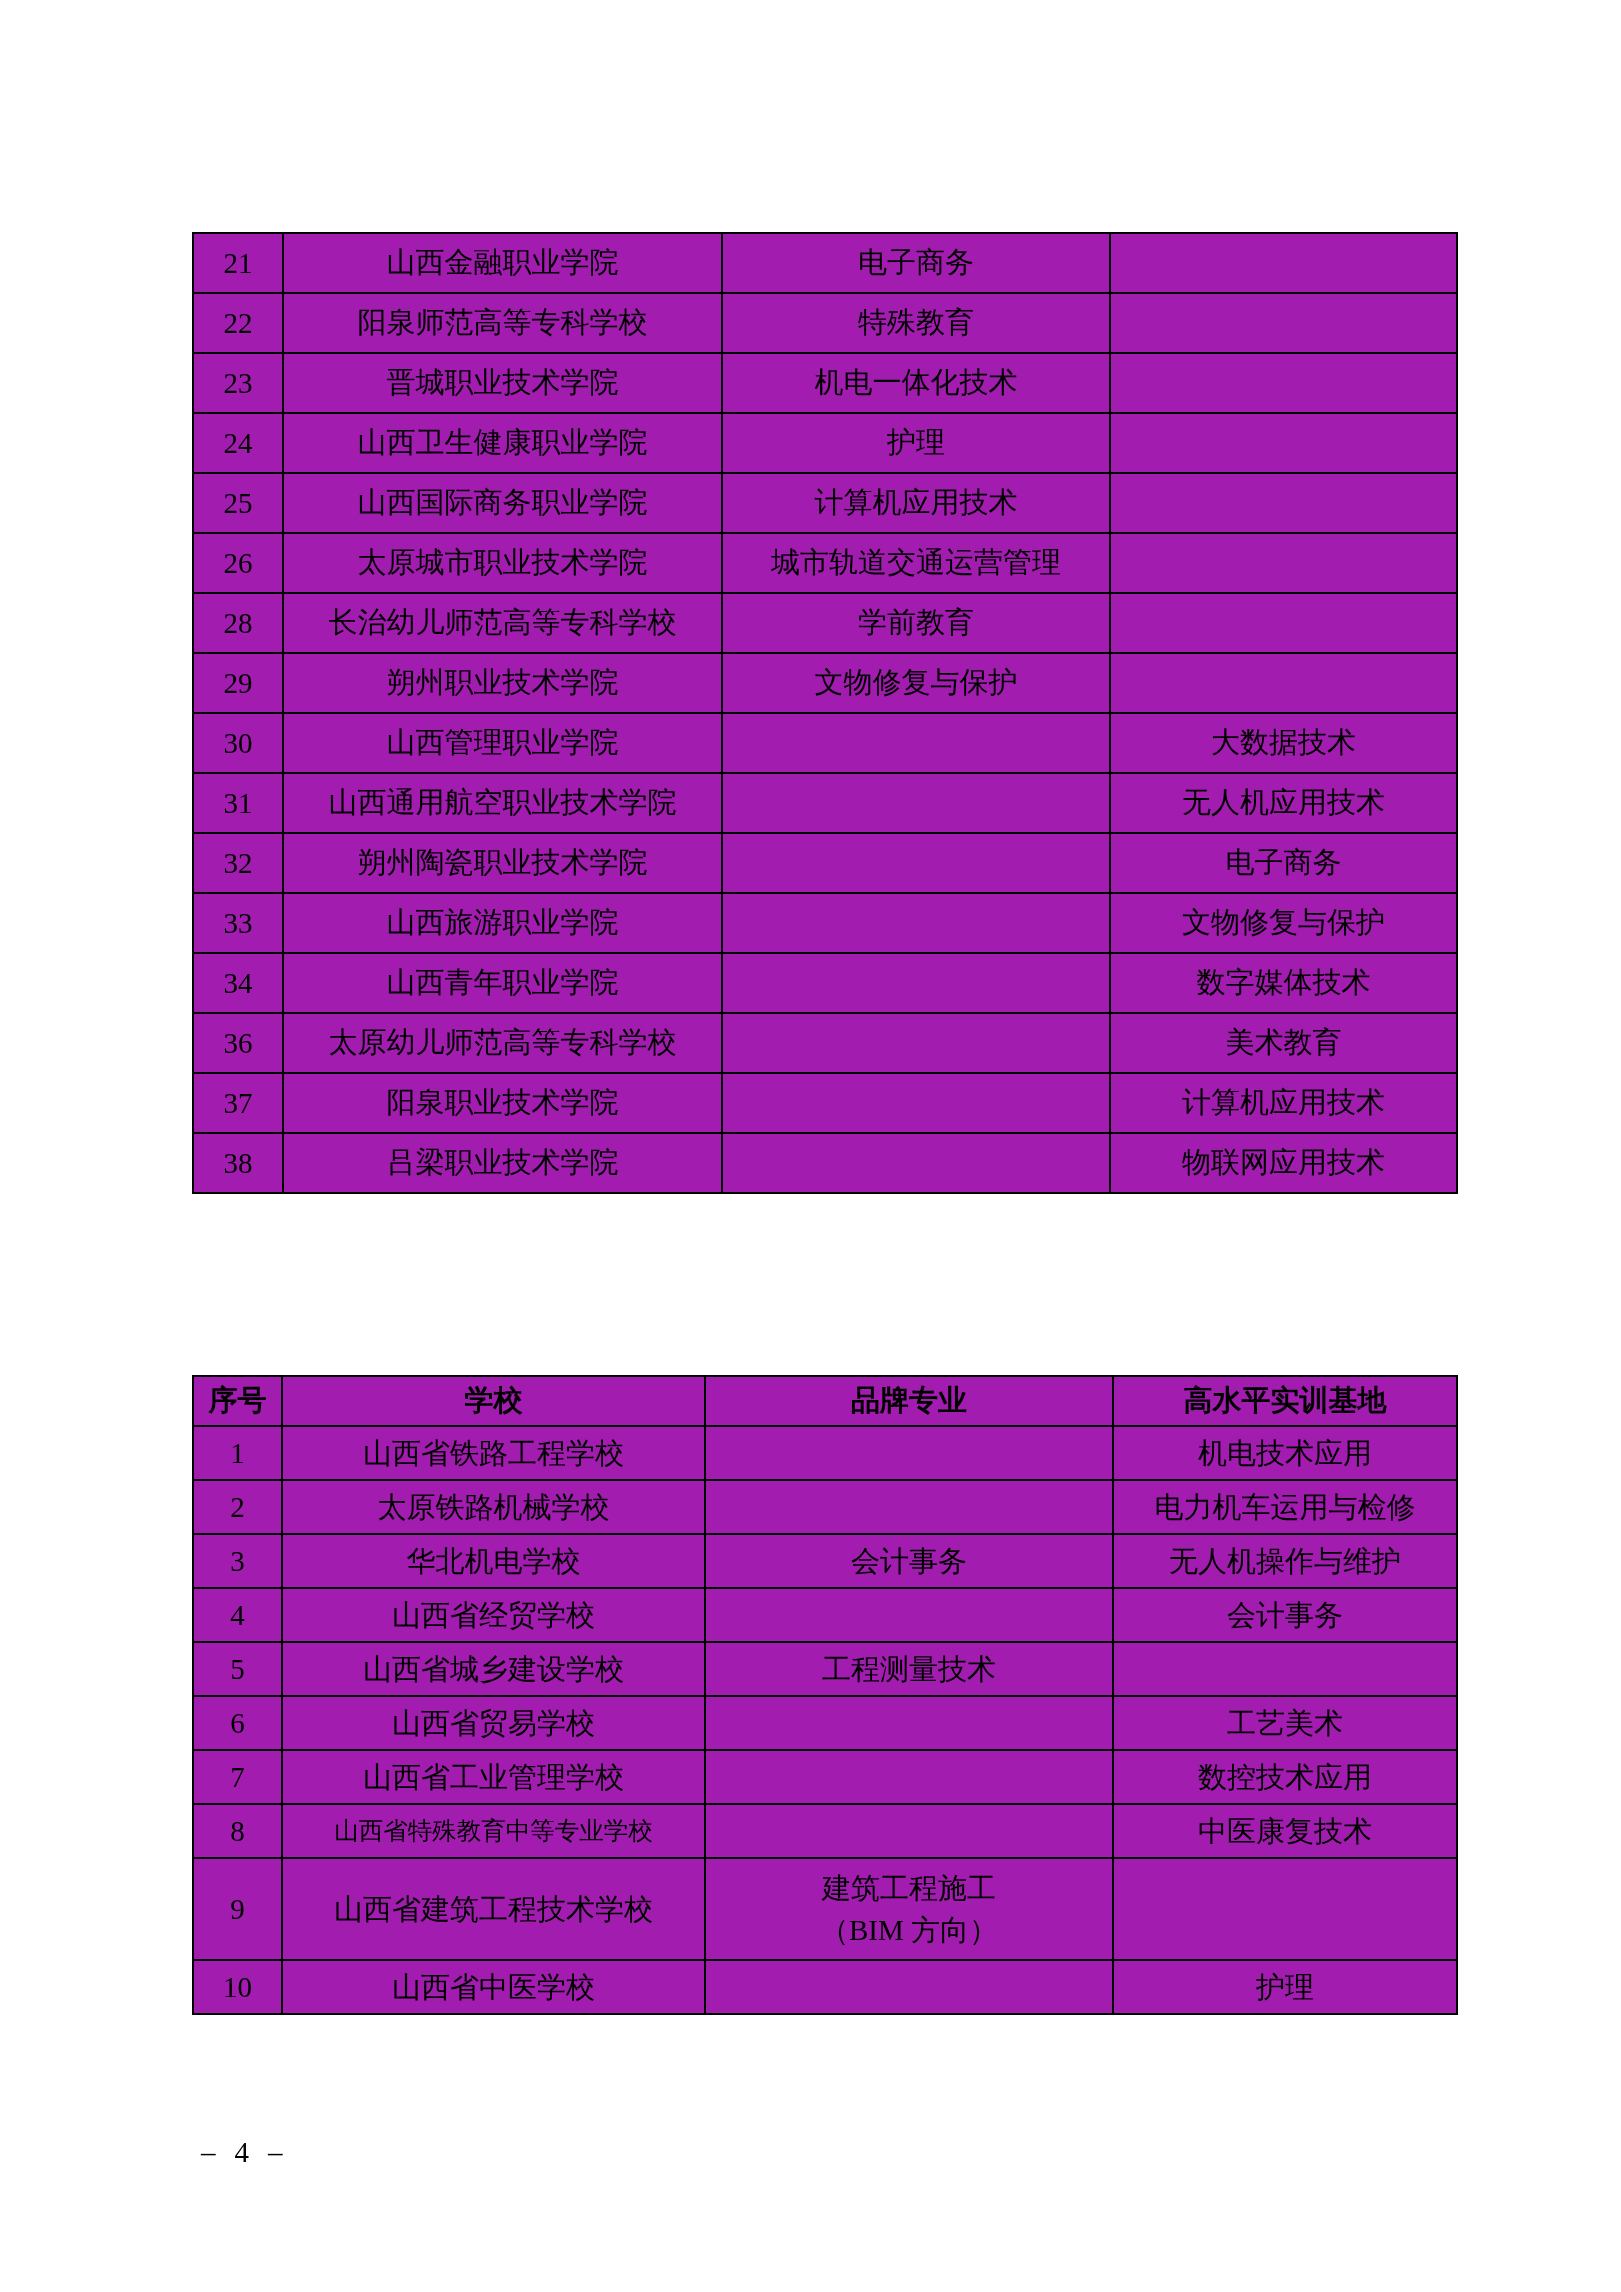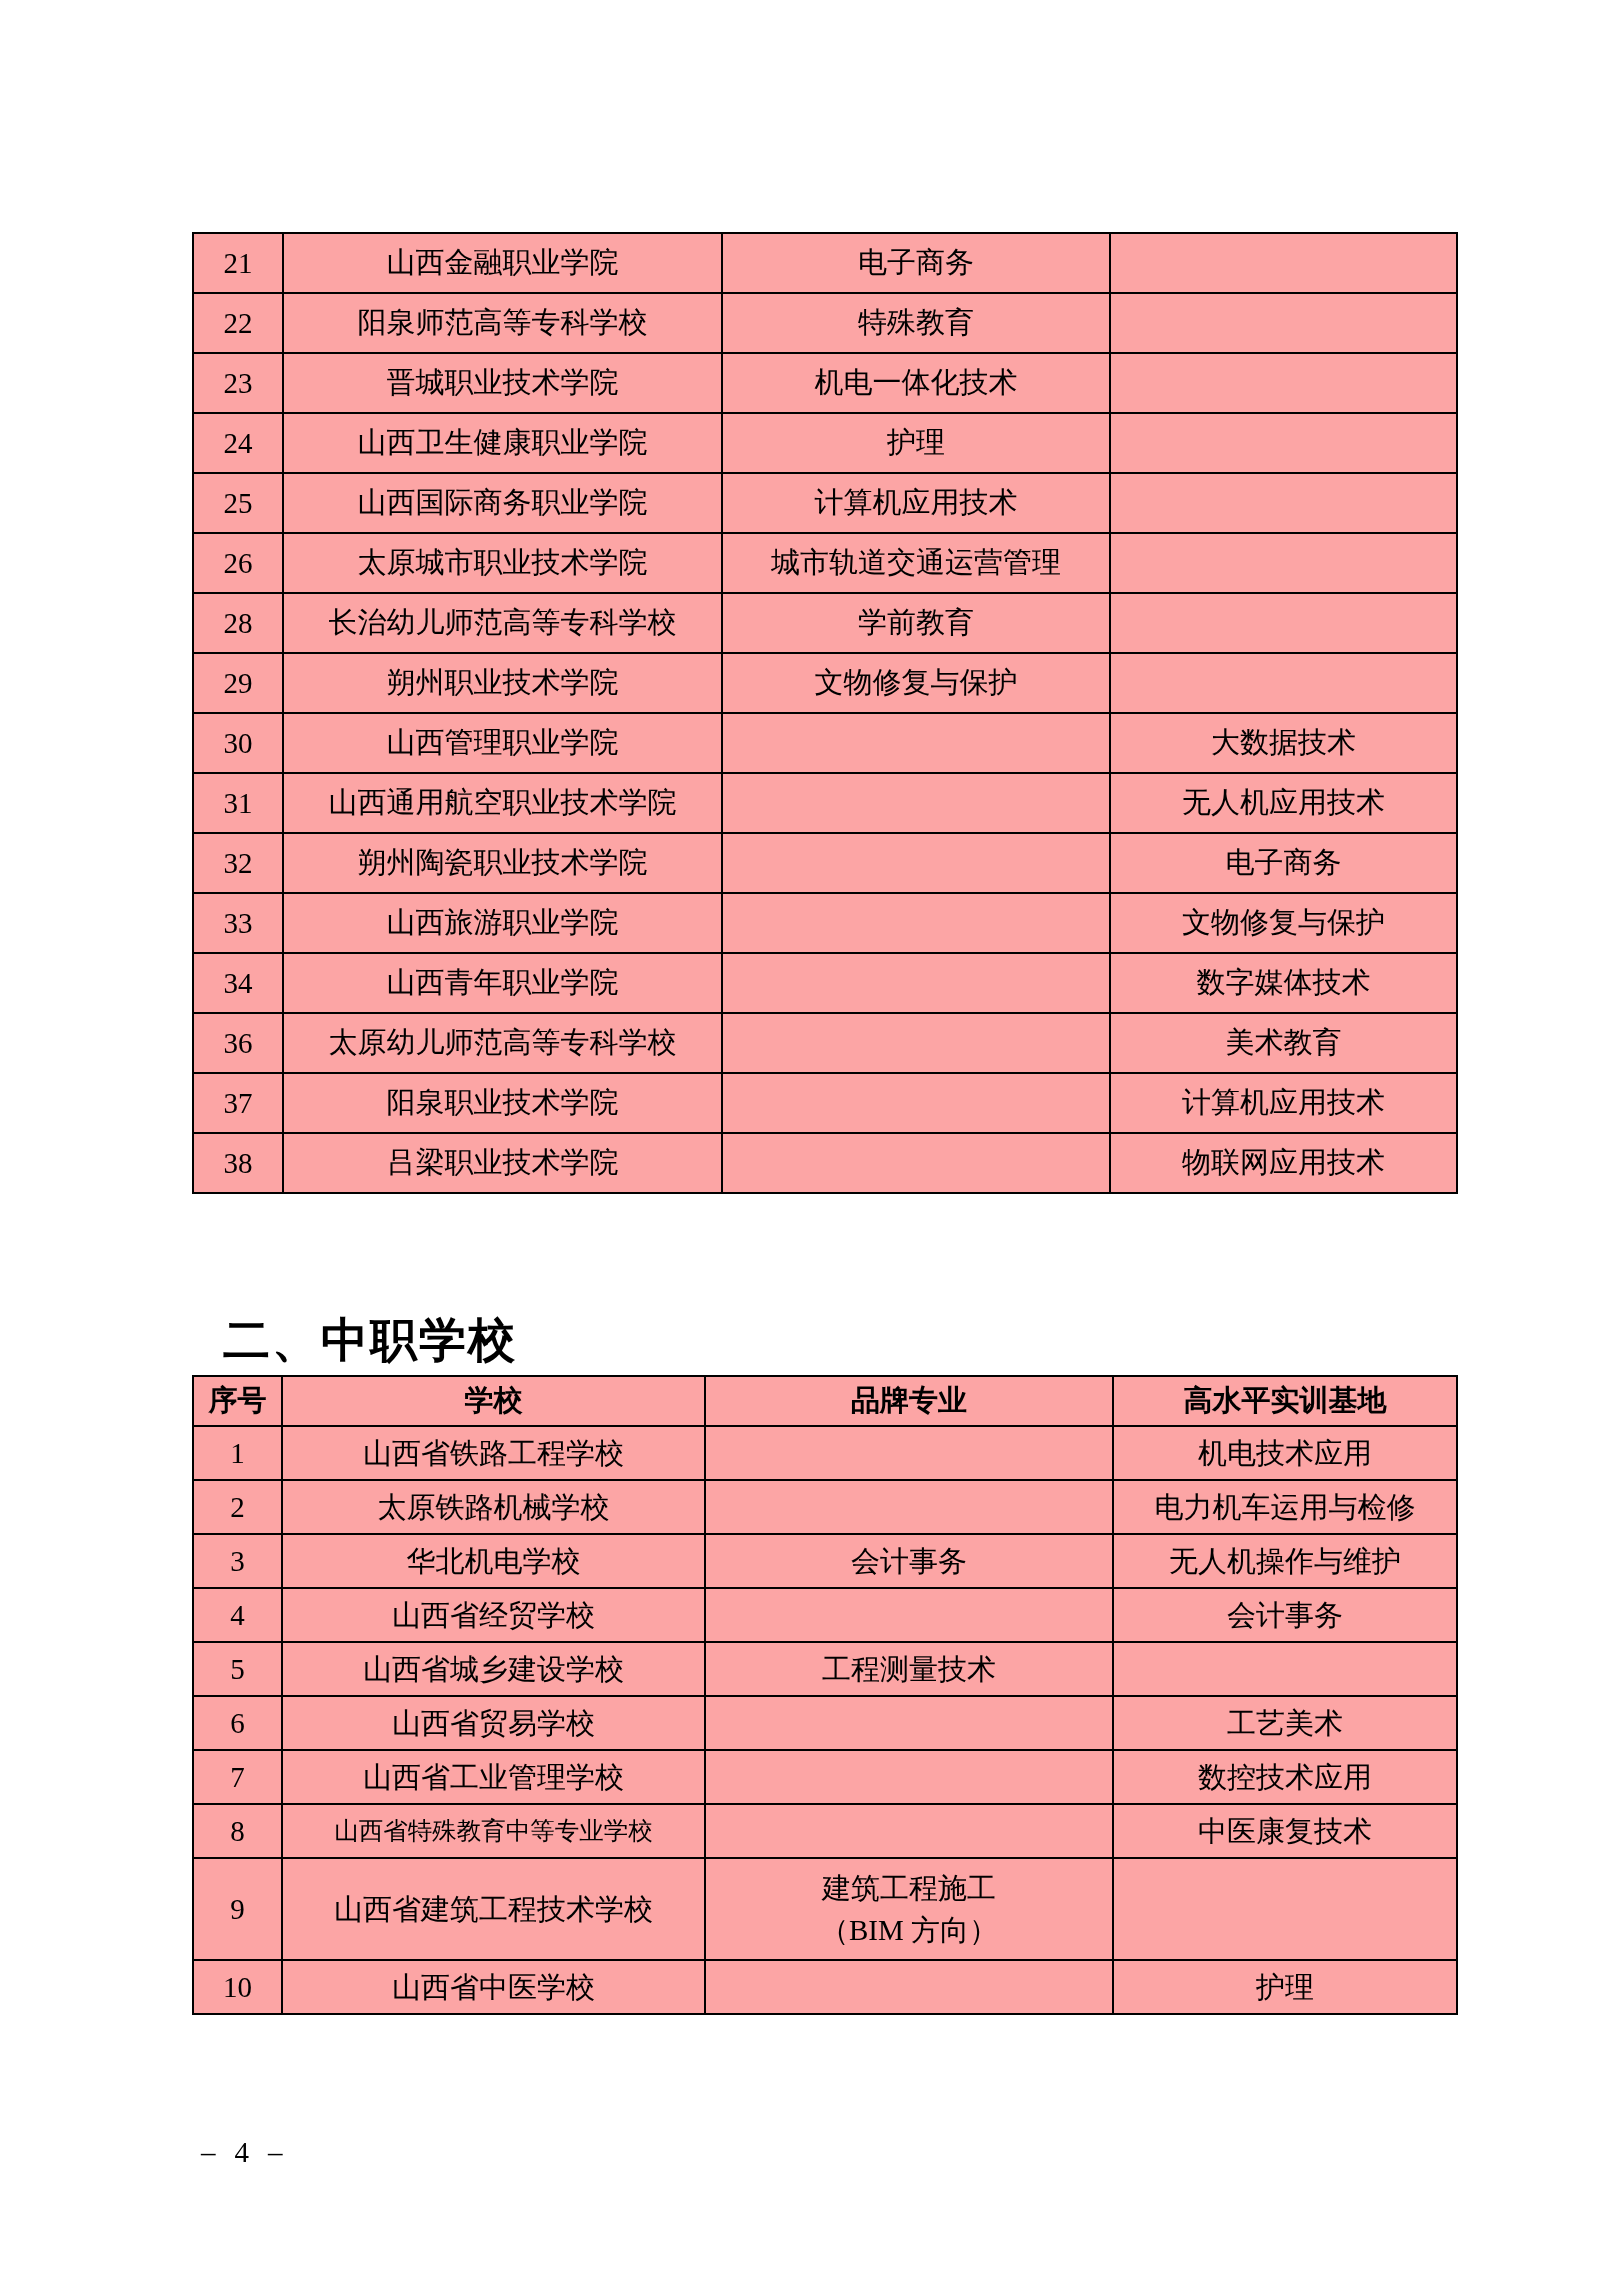--- a/index.html
+++ b/index.html
@@ -10,21 +10,21 @@
     font-family: "Liberation Serif", "DejaVu Serif", serif;
     color: #000000;
     overflow: hidden;
   }
   .page { position: absolute; inset: 0; }
 
   table.tbl {
     position: absolute;
     border-collapse: collapse;
     table-layout: fixed;
-    background: #fca5a5;
+    background: #a21caf;
   }
   .tbl td, .tbl th {
     border: 2px solid #000000;
     text-align: center;
     vertical-align: middle;
     font-size: 29px;
     color: #000000;
     padding: 0;
     white-space: pre-line;
     overflow: hidden;
@@ -191,21 +191,20 @@
         <tr>
           <td>38</td>
           <td>吕梁职业技术学院</td>
           <td></td>
           <td>物联网应用技术</td>
         </tr>
 
     </tbody>
   </table>
 
-  <h2 class="heading">二、中职学校</h2>
 
   <table class="tbl t2">
     <colgroup>
       <col style="width:89px">
       <col style="width:423px">
       <col style="width:408px">
       <col style="width:344px">
     </colgroup>
     <thead>
       <tr>

